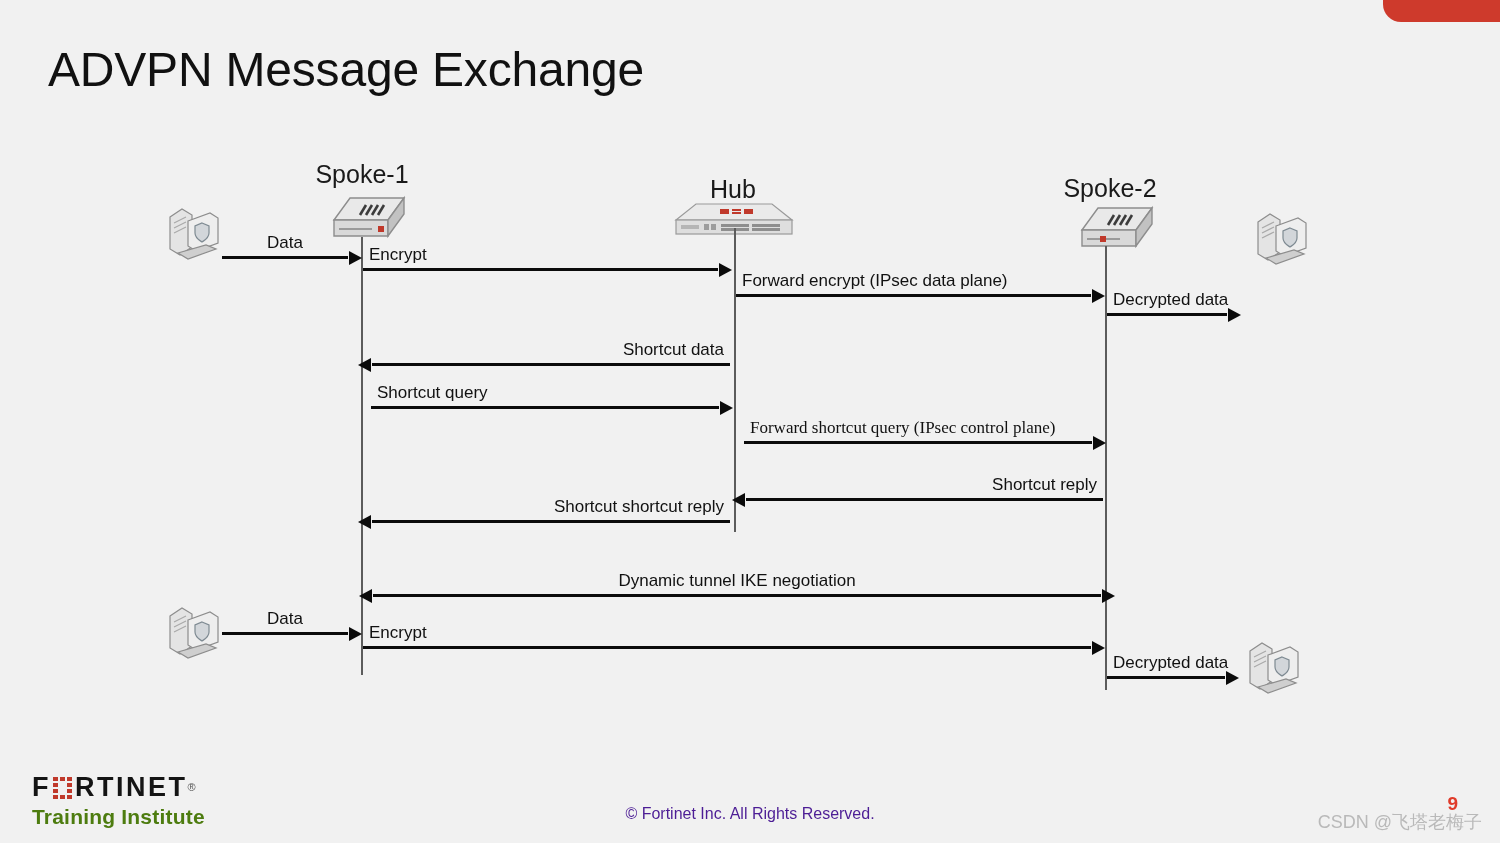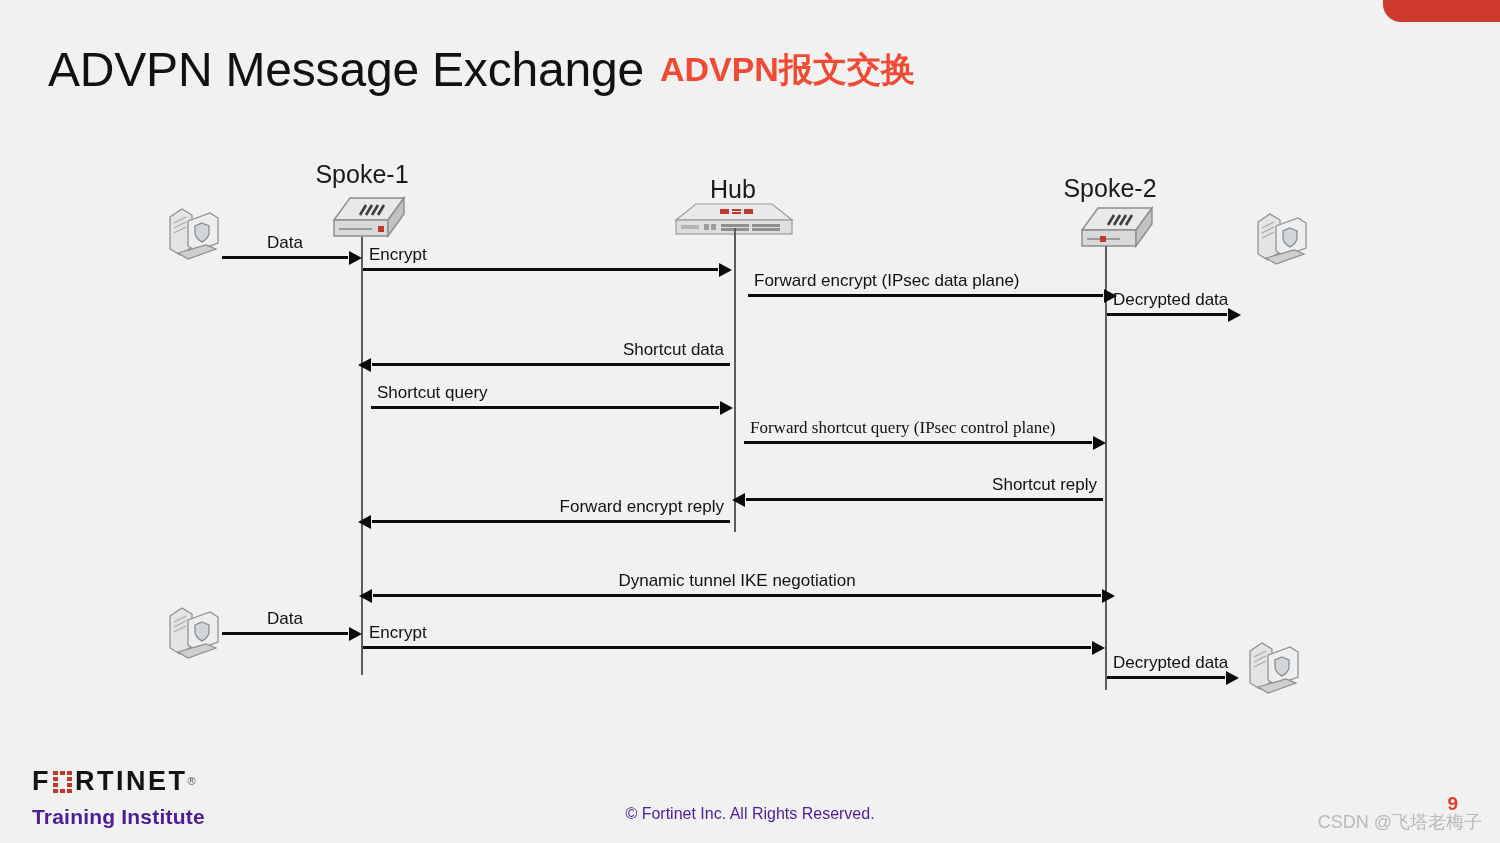--- a/index.html
+++ b/index.html
@@ -21,21 +21,21 @@
     top: -26px; left: 1383px;
     width: 130px; height: 48px;
     background: #ce3a2c;
     border-radius: 0 0 0 18px;
   }
 
   
   .title-wrap {
     position: absolute;
     left: 48px; top: 42px;
-    display: flex; align-items: center; gap: 16px;
+    display: flex; align-items: flex-start; gap: 16px;
     white-space: nowrap;
   }
   .title-en {
     font-size: 48px; font-weight: 400; color: #111;
     letter-spacing: -0.2px;
   }
   .title-cn {
     font-size: 34px; font-weight: 700; color: #ef4a33;
     letter-spacing: 0px;
   }
@@ -109,22 +109,22 @@
     display: flex; align-items: center;
     height: 26px;
   }
   .ft-text {
     font-size: 27px; font-weight: 700; color: #141414;
     letter-spacing: 2.5px;
     font-family: "Liberation Sans", sans-serif;
   }
   .ft-reg { font-size: 11px; vertical-align: super; color: #555; }
   .ft-sub {
-    margin-top: 11px;
-    font-size: 21px; font-weight: 700; color: #4c1d95;
+    margin-top: 5px;
+    font-size: 21px; font-weight: 700; color: #4d7c0f;
     letter-spacing: 0.2px;
   }
   .ft-o {
     display: inline-grid;
     grid-template-columns: repeat(3, 5px);
     grid-template-rows: repeat(4, 4px);
     gap: 2px;
     margin: 0 3px 0 2px;
     transform: translateY(1px);
   }
@@ -152,21 +152,20 @@
 </style>
 </head>
 <body>
 
 <div id="slide">
 
   <div class="red-tab"></div>
 
   <div class="title-wrap">
     <span class="title-en">ADVPN Message Exchange</span>
-    <span class="title-cn">ADVPN报文交换</span>
   </div>
 
   <div class="node-label" style="left:362px; top:160px;">Spoke-1</div>
   <div class="node-label" style="left:733px; top:175px;text-align:right;">Hub</div>
   <div class="node-label" style="left:1110px; top:174px;">Spoke-2</div>
 
   <div class="dev" style="left:316px; top:190px;">
     <svg width="92" height="58" viewBox="0 0 92 58">
       <polygon points="18,30 34,8 88,8 72,30" fill="#e9e9e9" stroke="#8d8d8d" stroke-width="1.4"></polygon>
       <polygon points="18,30 72,30 72,46 18,46" fill="#d9d9d9" stroke="#8d8d8d" stroke-width="1.4"></polygon>
@@ -283,21 +282,21 @@
   <div class="lifeline" style="left:1105px; top:246px; height:444px;"></div>
 
   <div class="msg right" style="left:222px; top:256px; width:126px;">
     <span class="msg-label lbl-center">Data</span>
   </div>
 
   <div class="msg right" style="left:363px; top:268px; width:355px;">
     <span class="msg-label lbl-left">Encrypt</span>
   </div>
 
-  <div class="msg right" style="left:736px; top:294px; width:355px;margin-left:12px;">
+  <div class="msg right" style="left:736px; top:294px; width:355px;">
     <span class="msg-label lbl-left">Forward encrypt (IPsec data plane)</span>
   </div>
 
   <div class="msg right" style="left:1107px; top:313px; width:120px;">
     <span class="msg-label lbl-left">Decrypted data</span>
   </div>
 
   <div class="msg left" style="left:372px; top:363px; width:358px;">
     <span class="msg-label lbl-right">Shortcut data</span>
   </div>
@@ -308,21 +307,21 @@
 
   <div class="msg right" style="left:744px; top:441px; width:348px;font-family:Liberation Serif, serif;">
     <span class="msg-label lbl-left">Forward shortcut query (IPsec control plane)</span>
   </div>
 
   <div class="msg left" style="left:746px; top:498px; width:357px;">
     <span class="msg-label lbl-right">Shortcut reply</span>
   </div>
 
   <div class="msg left" style="left:372px; top:520px; width:358px;">
-    <span class="msg-label lbl-right">Forward encrypt reply</span>
+    <span class="msg-label lbl-right">Shortcut shortcut reply</span>
   </div>
 
   <div class="msg both" style="left:373px; top:594px; width:728px;">
     <span class="msg-label lbl-center">Dynamic tunnel IKE negotiation</span>
   </div>
 
   <div class="msg right" style="left:222px; top:632px; width:126px;">
     <span class="msg-label lbl-center">Data</span>
   </div>
 

